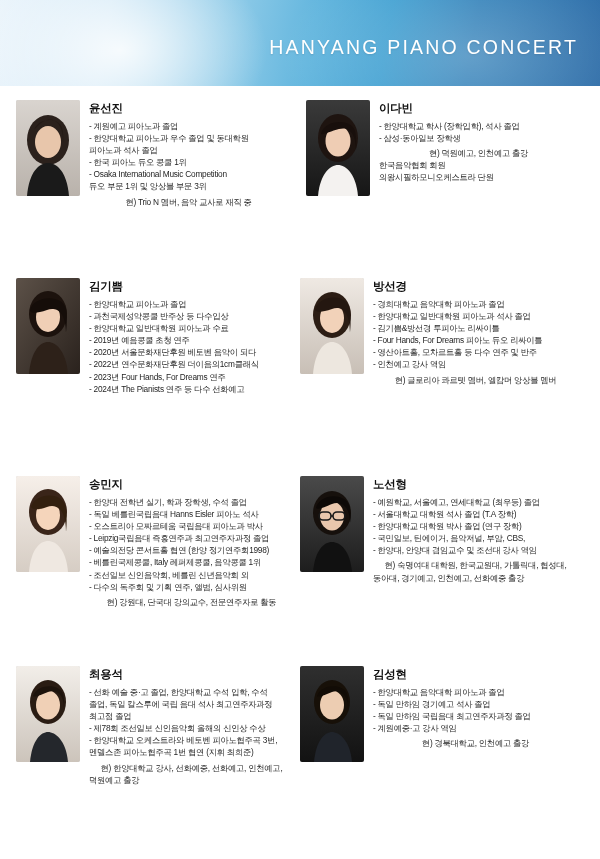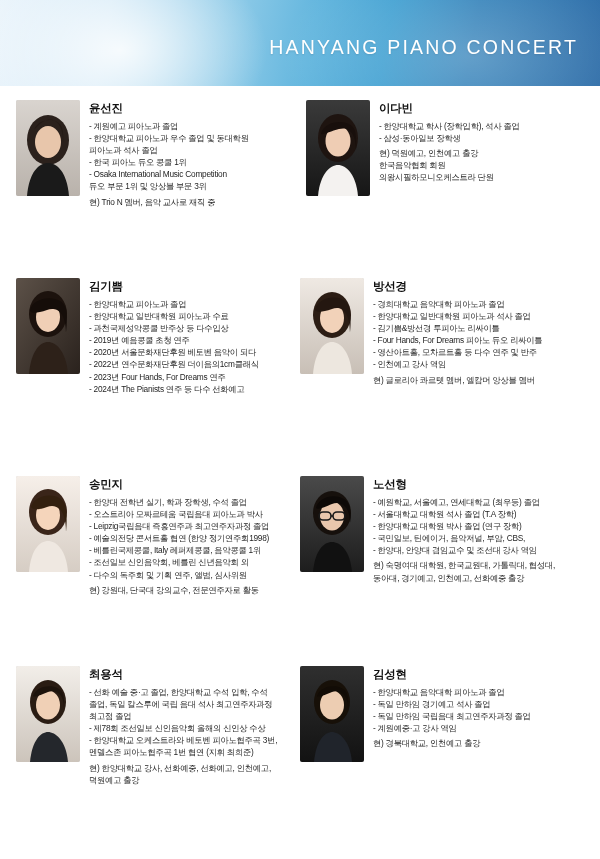--- a/index.html
+++ b/index.html
@@ -102,20 +102,21 @@
   }
   .plist li {
     font-size: 8.3px;
     line-height: 12.1px;
     color: #1f1f1f;
     letter-spacing: -0.25px;
     white-space: nowrap;
   }
   .plist li.cur {
     margin-top: 3px;
+    text-align: center;
   }
   
   .r1 { height: 178px; gap: 12px; }
   .r2 { height: 198px; }
   .r3 { height: 190px; }
   .r4 { height: 150px; }
   
   .footer-space { height: 40px; }
 </style>
 </head>
@@ -203,22 +204,22 @@
             <ellipse cx="32" cy="36" rx="19" ry="23" fill="#1c120d"></ellipse>
             <ellipse cx="32" cy="39" rx="12" ry="15" fill="#f0cfb6"></ellipse>
             <path d="M13 96c2-23 11-32 19-32s18 9 20 32z" fill="#2d2119"></path>
             <path d="M14 33c2-15 32-18 36-2 2 9 0 24 0 24 0-24-12-26-19-23-9 3-15 4-17 1z" fill="#150d09"></path>
           </svg>
         </div>
         <div class="info">
           <div class="pname">김기쁨</div>
           <ul class="plist">
             <li>- 한양대학교 피아노과 졸업</li>
+            <li>- 과천국제성악콩쿨 반주상 등 다수입상</li>
             <li>- 한양대학교 일반대학원 피아노과 수료</li>
-            <li>- 과천국제성악콩쿨 반주상 등 다수입상</li>
             <li>- 2019년 예음콩쿨 초청 연주</li>
             <li>- 2020년 서울문화재단후원 베토벤 음악이 되다</li>
             <li>- 2022년 연수문화재단후원 더이음의1cm클래식</li>
             <li>- 2023년 Four Hands, For Dreams 연주</li>
             <li>- 2024년 The Pianists 연주 등 다수 선화예고</li>
           </ul>
         </div>
       </div>
 
       <div class="cell">
@@ -266,20 +267,21 @@
             <ellipse cx="32" cy="36" rx="19" ry="23" fill="#3a2519"></ellipse>
             <ellipse cx="32" cy="39" rx="12" ry="15" fill="#f5d5bb"></ellipse>
             <path d="M13 96c2-23 11-31 19-31s18 8 20 31z" fill="#efe8e1"></path>
             <path d="M15 31c4-14 29-16 34-2 3 10 1 27 1 27 0-26-12-28-19-25-8 3-14 3-16 0z" fill="#33200f"></path>
           </svg>
         </div>
         <div class="info">
           <div class="pname">송민지</div>
           <ul class="plist">
             <li>- 한양대 전학년 실기, 학과 장학생, 수석 졸업</li>
+            <li>- 독일 베를린국립음대 Hanns Eisler 피아노 석사</li>
             <li>- 오스트리아 모짜르테움 국립음대 피아노과 박사</li>
             <li>- Leipzig국립음대 즉흥연주과 최고연주자과정 졸업</li>
             <li>- 예술의전당 콘서트홀 협연 (한양 정기연주회1998)</li>
             <li>- 베를린국제콩쿨, Italy 레퍼제콩쿨, 음악콩쿨 1위</li>
             <li>- 조선일보 신인음악회, 베를린 신년음악회 외</li>
             <li>- 다수의 독주회 및 기획 연주, 앨범, 심사위원</li>
             <li class="cur">현) 강원대, 단국대 강의교수, 전문연주자로 활동</li>
           </ul>
         </div>
       </div>

